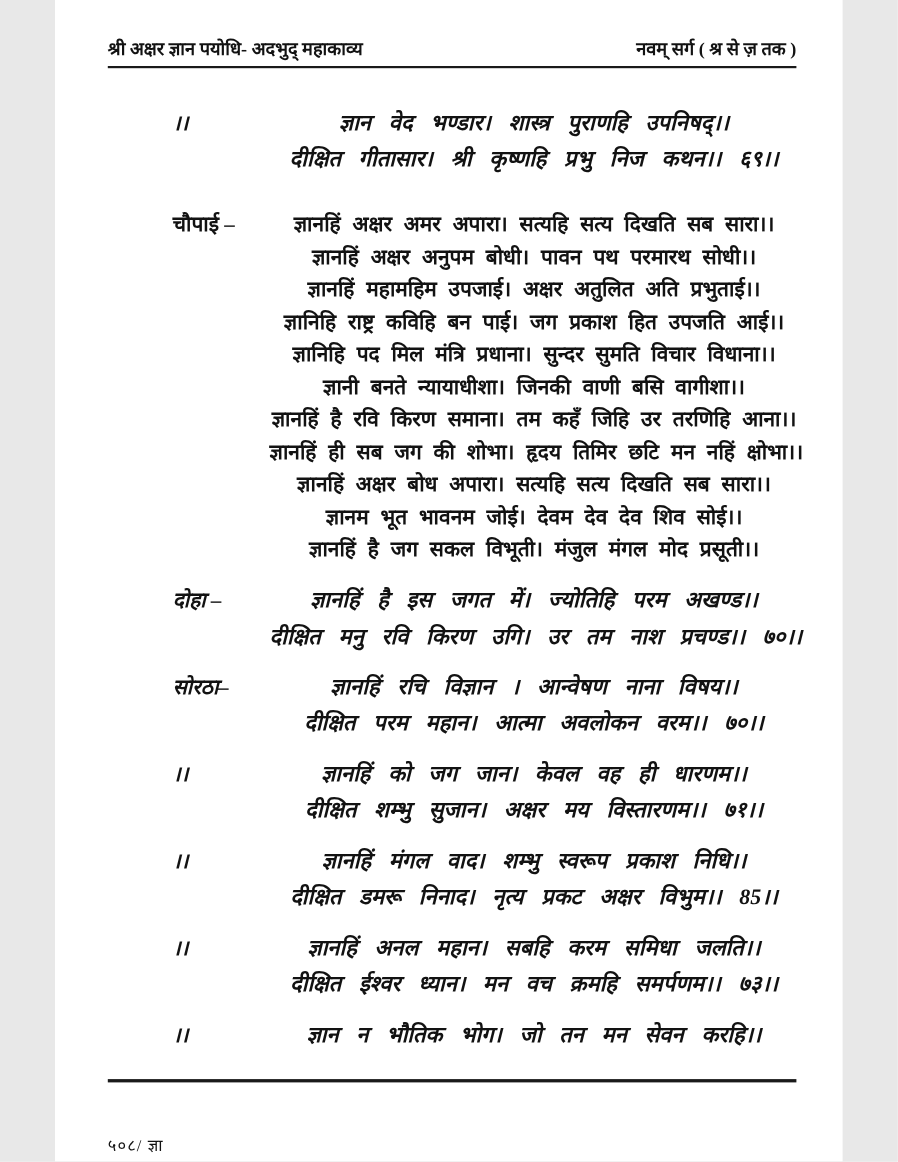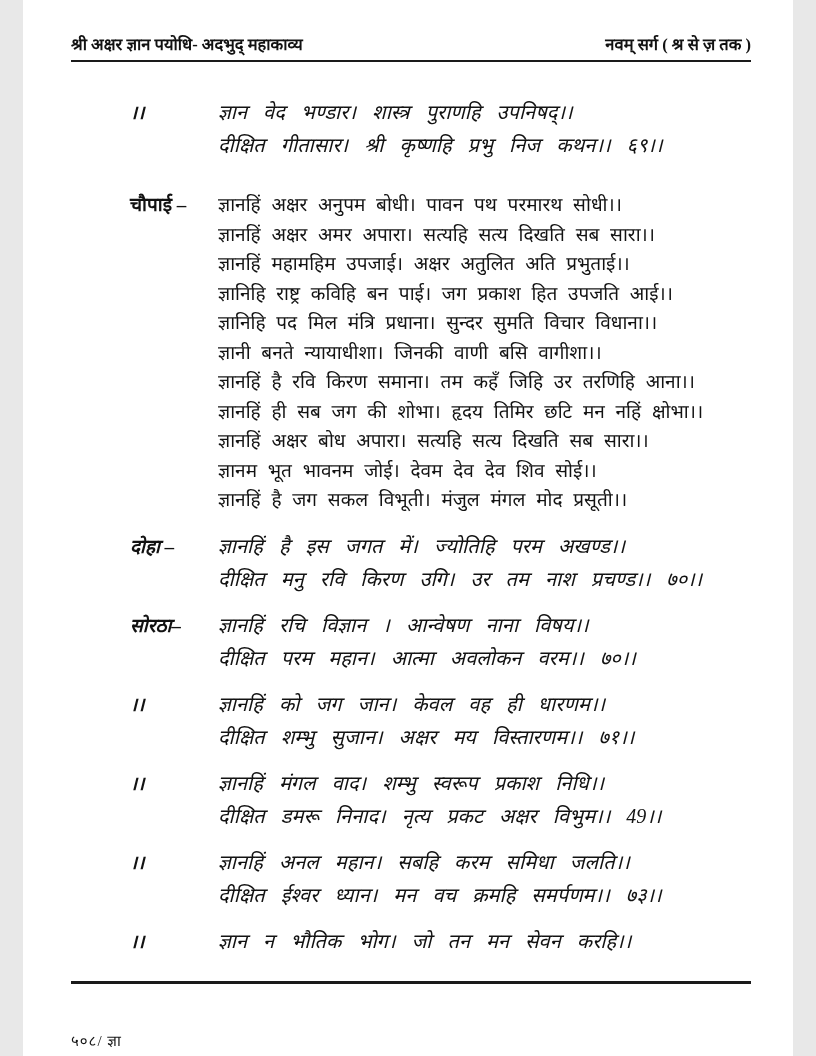--- a/index.html
+++ b/index.html
@@ -1,18 +1,18 @@
 <!DOCTYPE html>
 <html><head>
 <meta charset="utf-8">
 <style>
   html,body{margin:0;padding:0;background:#e8e8e8;}
   .page{
     position:relative;
-    width:770px;height:1056px;
+    width:716px;height:1056px;
     margin:0 auto;
     background:#ffffff;
     overflow:hidden;
     font-family:"Liberation Serif", serif;
     color:#121212;
   }
   
   .header{
     position:absolute;top:32px;left:48px;right:42px;
     display:flex;justify-content:space-between;align-items:baseline;
@@ -33,22 +33,23 @@
   .block:nth-child(1){margin-bottom:6px;}
   .block:nth-child(2){margin-bottom:15px;margin-top:28px;}
   .block .label{
     flex:0 0 88px;
     font-size:19px;font-weight:bold;
     line-height:33px;
     white-space:nowrap;
   }
   .block .lines{flex:1;min-width:0;}
   .block .line{
-    font-weight:normal;
+    font-weight:bold;
     white-space:nowrap;
+    text-align:center;
   }
   .block.italic .label{font-style:italic;}
   .block.italic .line{
     font-style:italic;
     font-size:20px;
     line-height:33px;
     word-spacing:11px;
   }
   .block.upright .label{line-height:29.5px;}
   .block.upright .line{
@@ -81,22 +82,22 @@
       <div class="block italic">
         <div class="label">।।</div>
         <div class="lines">
           <div class="line">ज्ञान वेद भण्डार। शास्त्र पुराणहि उपनिषद्।।</div>
           <div class="line">दीक्षित गीतासार। श्री कृष्णहि प्रभु निज कथन।। ६९।।</div>
         </div>
       </div>
       <div class="block upright">
         <div class="label">चौपाई –</div>
         <div class="lines">
+          <div class="line">ज्ञानहिं अक्षर अमर अपारा। सत्यहि सत्य दिखति सब सारा।।</div>
           <div class="line">ज्ञानहिं अक्षर अनुपम बोधी। पावन पथ परमारथ सोधी।।</div>
-          <div class="line">ज्ञानहिं अक्षर अमर अपारा। सत्यहि सत्य दिखति सब सारा।।</div>
           <div class="line">ज्ञानहिं महामहिम उपजाई। अक्षर अतुलित अति प्रभुताई।।</div>
           <div class="line">ज्ञानिहि राष्ट्र कविहि बन पाई। जग प्रकाश हित उपजति आई।।</div>
           <div class="line">ज्ञानिहि पद मिल मंत्रि प्रधाना। सुन्दर सुमति विचार विधाना।।</div>
           <div class="line">ज्ञानी बनते न्यायाधीशा। जिनकी वाणी बसि वागीशा।।</div>
           <div class="line">ज्ञानहिं है रवि किरण समाना। तम कहँ जिहि उर तरणिहि आना।।</div>
           <div class="line">ज्ञानहिं ही सब जग की शोभा। हृदय तिमिर छटि मन नहिं क्षोभा।।</div>
           <div class="line">ज्ञानहिं अक्षर बोध अपारा। सत्यहि सत्य दिखति सब सारा।।</div>
           <div class="line">ज्ञानम भूत भावनम जोई। देवम देव देव शिव सोई।।</div>
           <div class="line">ज्ञानहिं है जग सकल विभूती। मंजुल मंगल मोद प्रसूती।।</div>
         </div>
@@ -119,21 +120,21 @@
         <div class="label">।।</div>
         <div class="lines">
           <div class="line">ज्ञानहिं को जग जान। केवल वह ही धारणम।।</div>
           <div class="line">दीक्षित शम्भु सुजान। अक्षर मय विस्तारणम।। ७१।।</div>
         </div>
       </div>
       <div class="block italic">
         <div class="label">।।</div>
         <div class="lines">
           <div class="line">ज्ञानहिं मंगल वाद। शम्भु स्वरूप प्रकाश निधि।।</div>
-          <div class="line">दीक्षित डमरू निनाद। नृत्य प्रकट अक्षर विभुम।। 49।।</div>
+          <div class="line">दीक्षित डमरू निनाद। नृत्य प्रकट अक्षर विभुम।। 85।।</div>
         </div>
       </div>
       <div class="block italic">
         <div class="label">।।</div>
         <div class="lines">
           <div class="line">ज्ञानहिं अनल महान। सबहि करम समिधा जलति।।</div>
           <div class="line">दीक्षित ईश्वर ध्यान। मन वच क्रमहि समर्पणम।। ७३।।</div>
         </div>
       </div>
       <div class="block italic">

